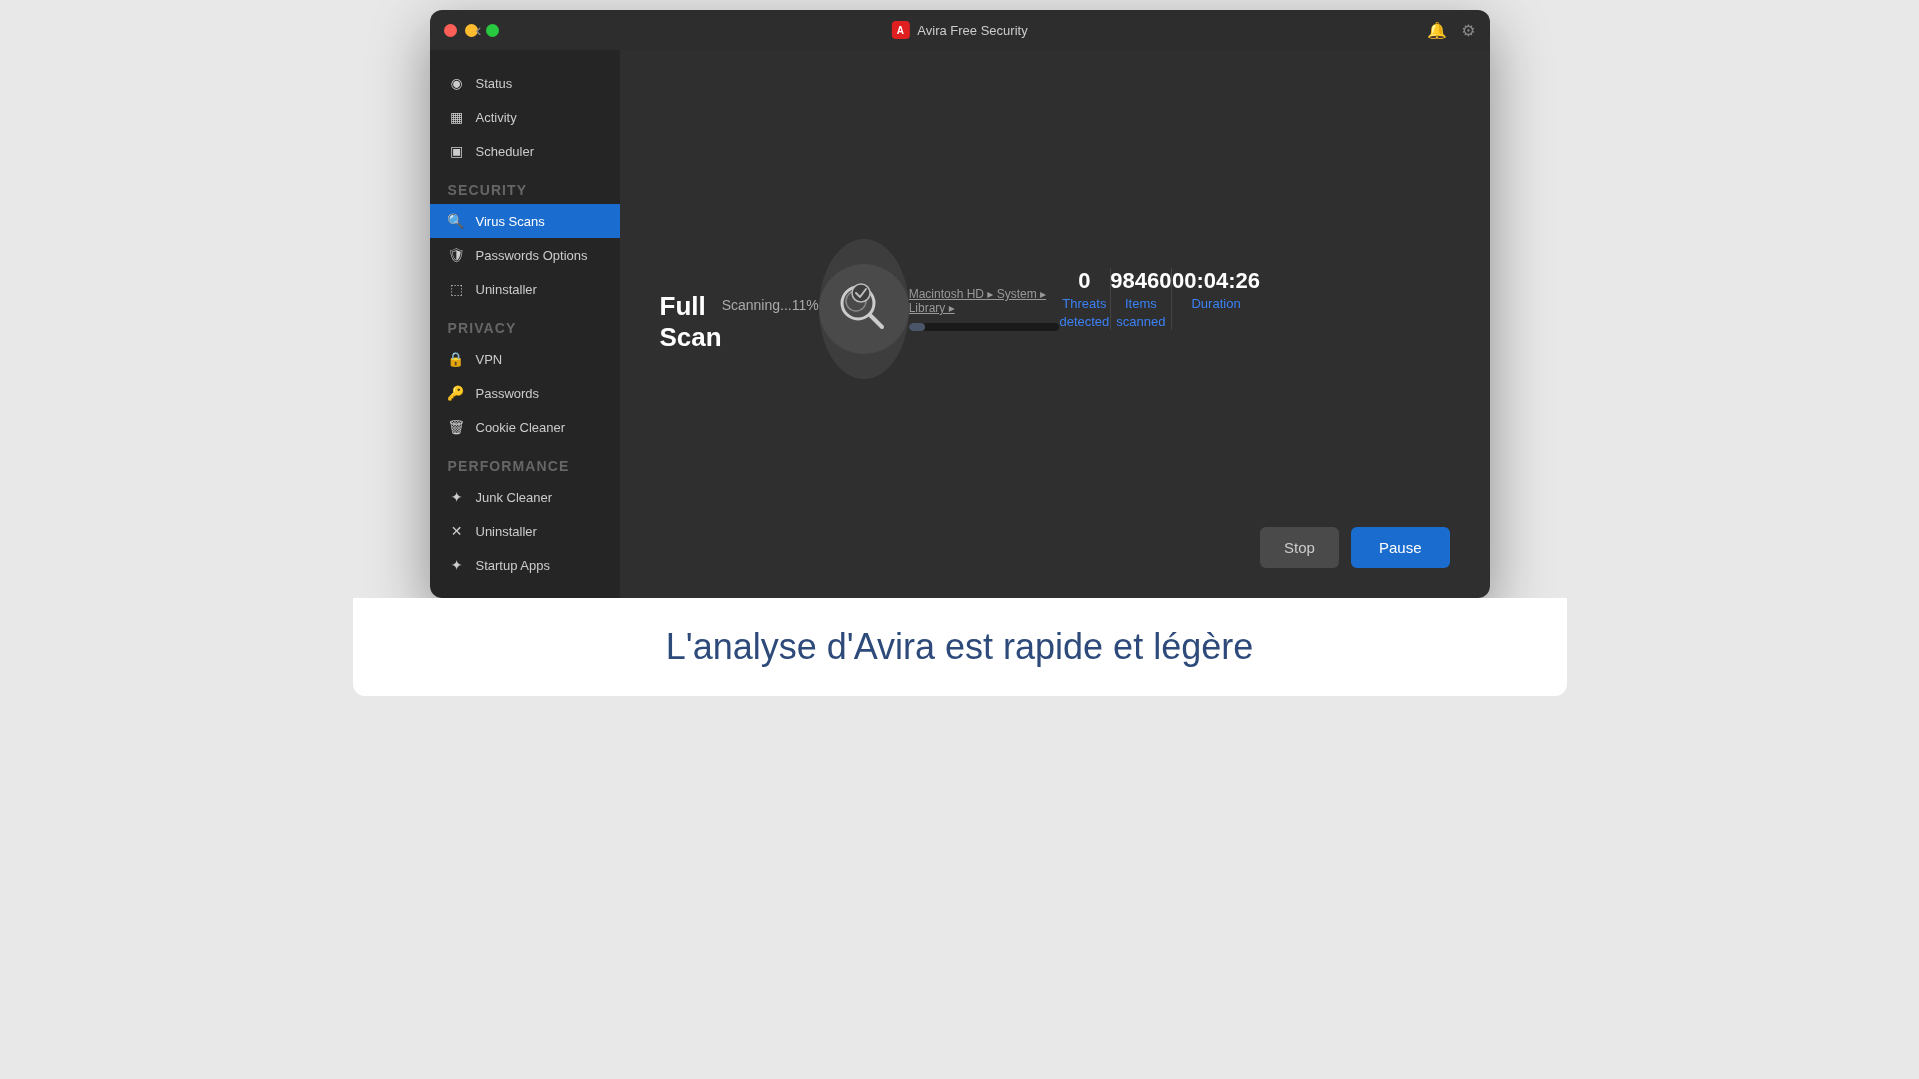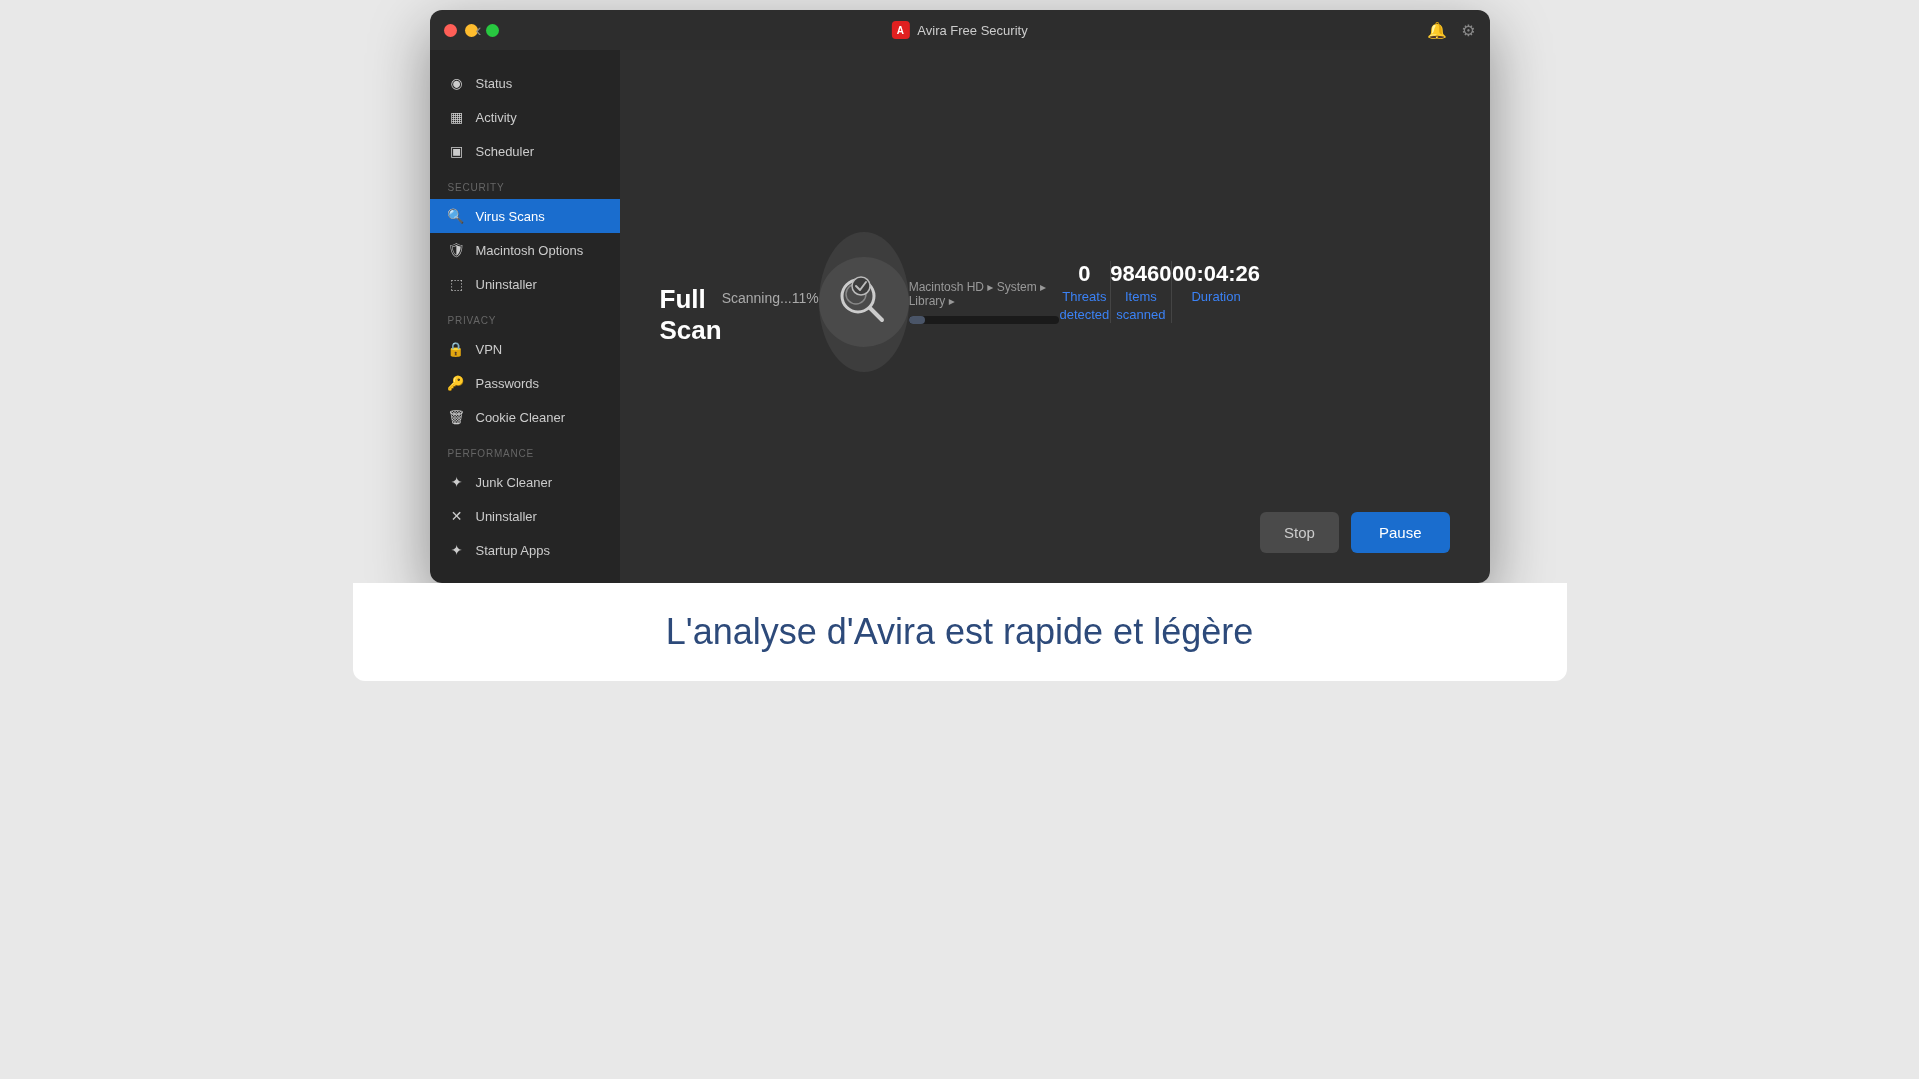--- a/index.html
+++ b/index.html
@@ -126,24 +126,24 @@
     }
 
     .sidebar-item-icon {
       font-size: 14px;
       width: 18px;
       text-align: center;
       flex-shrink: 0;
     }
 
     .sidebar-section-label {
-      font-size: 10px;
+      font-size: 14px;
       color: #666;
       letter-spacing: 0.08em;
-      font-weight: 400;
+      font-weight: 700;
       padding: 14px 18px 6px 18px;
       text-transform: uppercase;
     }
 
     .main-content {
       flex: 1;
       background: #2f2f2f;
       display: flex;
       flex-direction: row;
       align-items: center;
@@ -191,20 +191,21 @@
       margin-bottom: 30px;
     }
 
     .progress-path {
       color: #999;
       font-size: 12px;
       margin-bottom: 8px;
       display: flex;
       align-items: center;
       gap: 4px;
+      text-decoration: underline;
     }
 
     .progress-bar-bg {
       width: 100%;
       height: 8px;
       background: #1a1a1a;
       border-radius: 4px;
       overflow: hidden;
     }
 
@@ -326,21 +327,21 @@
       </div>
 
       <div class="sidebar-section-label">SECURITY</div>
 
       <div class="sidebar-item active">
         <span class="sidebar-item-icon">🔍</span>
         <span>Virus Scans</span>
       </div>
       <div class="sidebar-item">
         <span class="sidebar-item-icon">🛡</span>
-        <span>Macintosh Options</span>
+        <span>Passwords Options</span>
       </div>
       <div class="sidebar-item">
         <span class="sidebar-item-icon">⬚</span>
         <span>Uninstaller</span>
       </div>
 
       <div class="sidebar-section-label">PRIVACY</div>
 
       <div class="sidebar-item">
         <span class="sidebar-item-icon">🔒</span>

